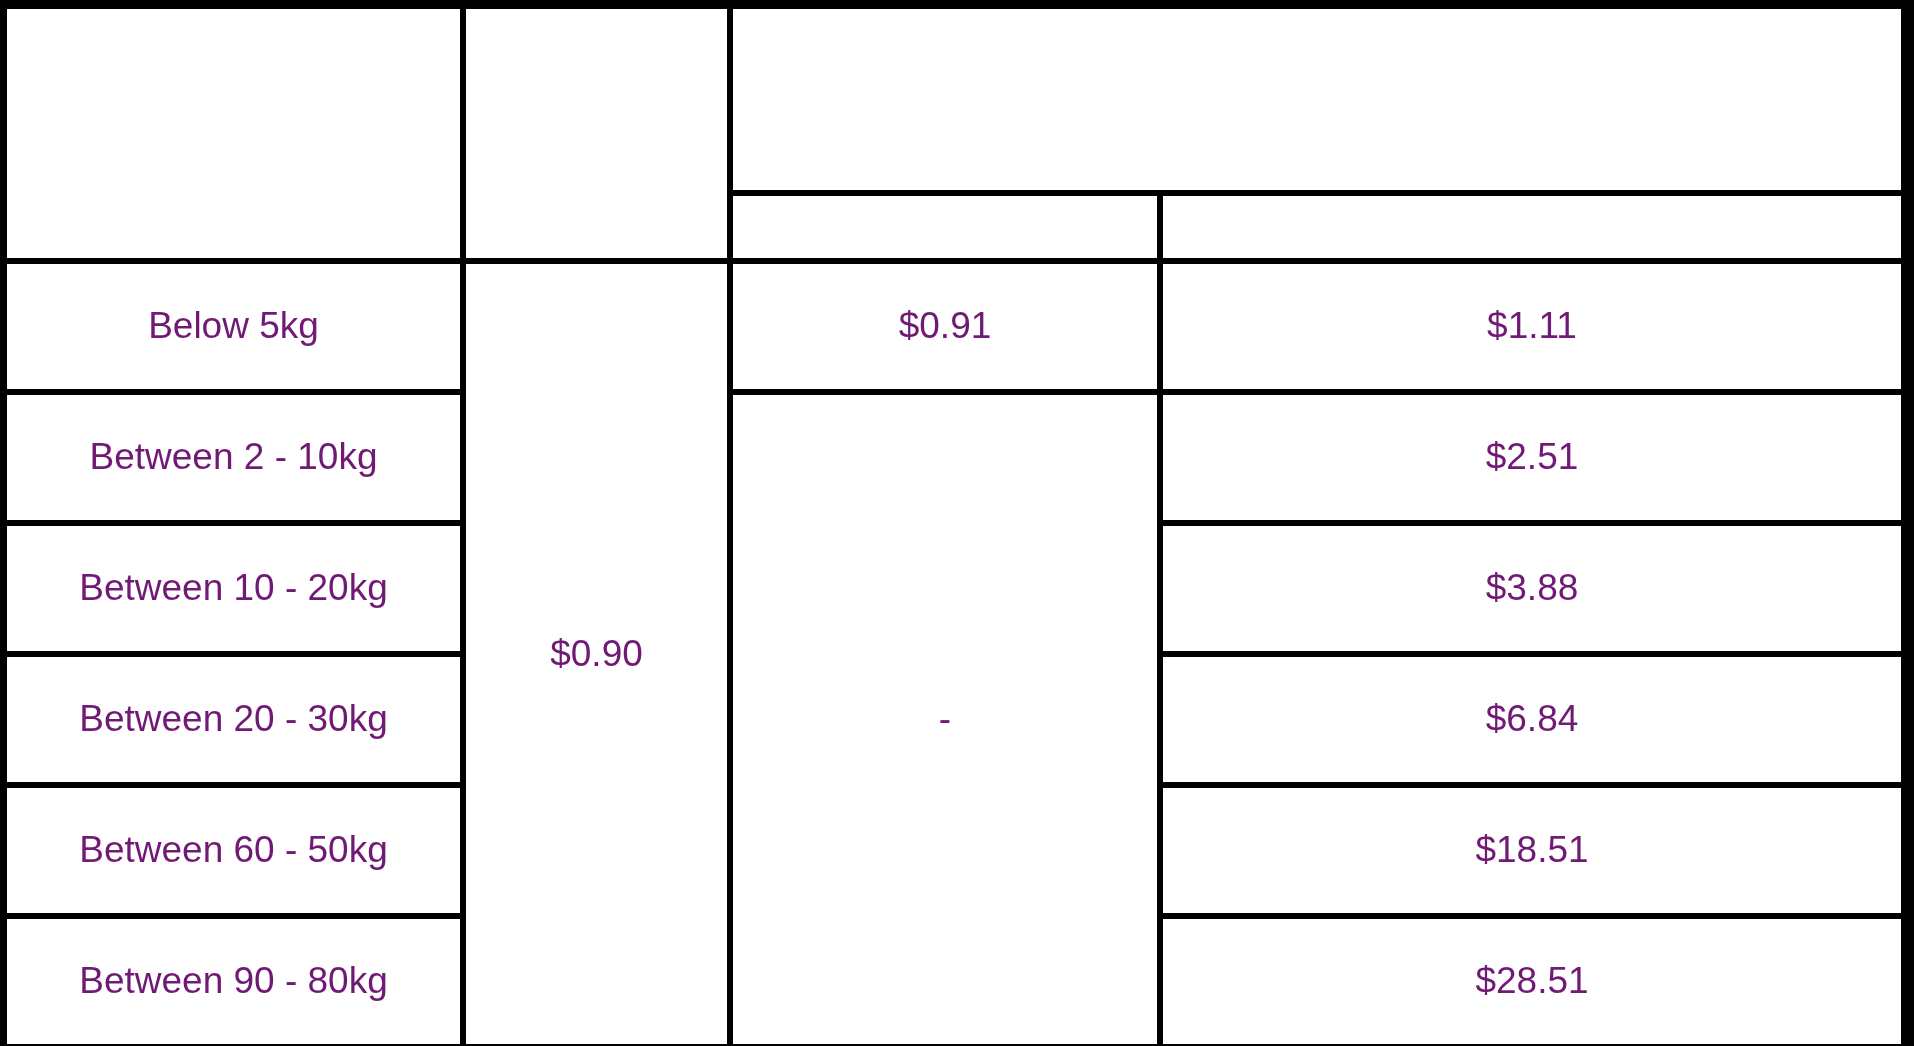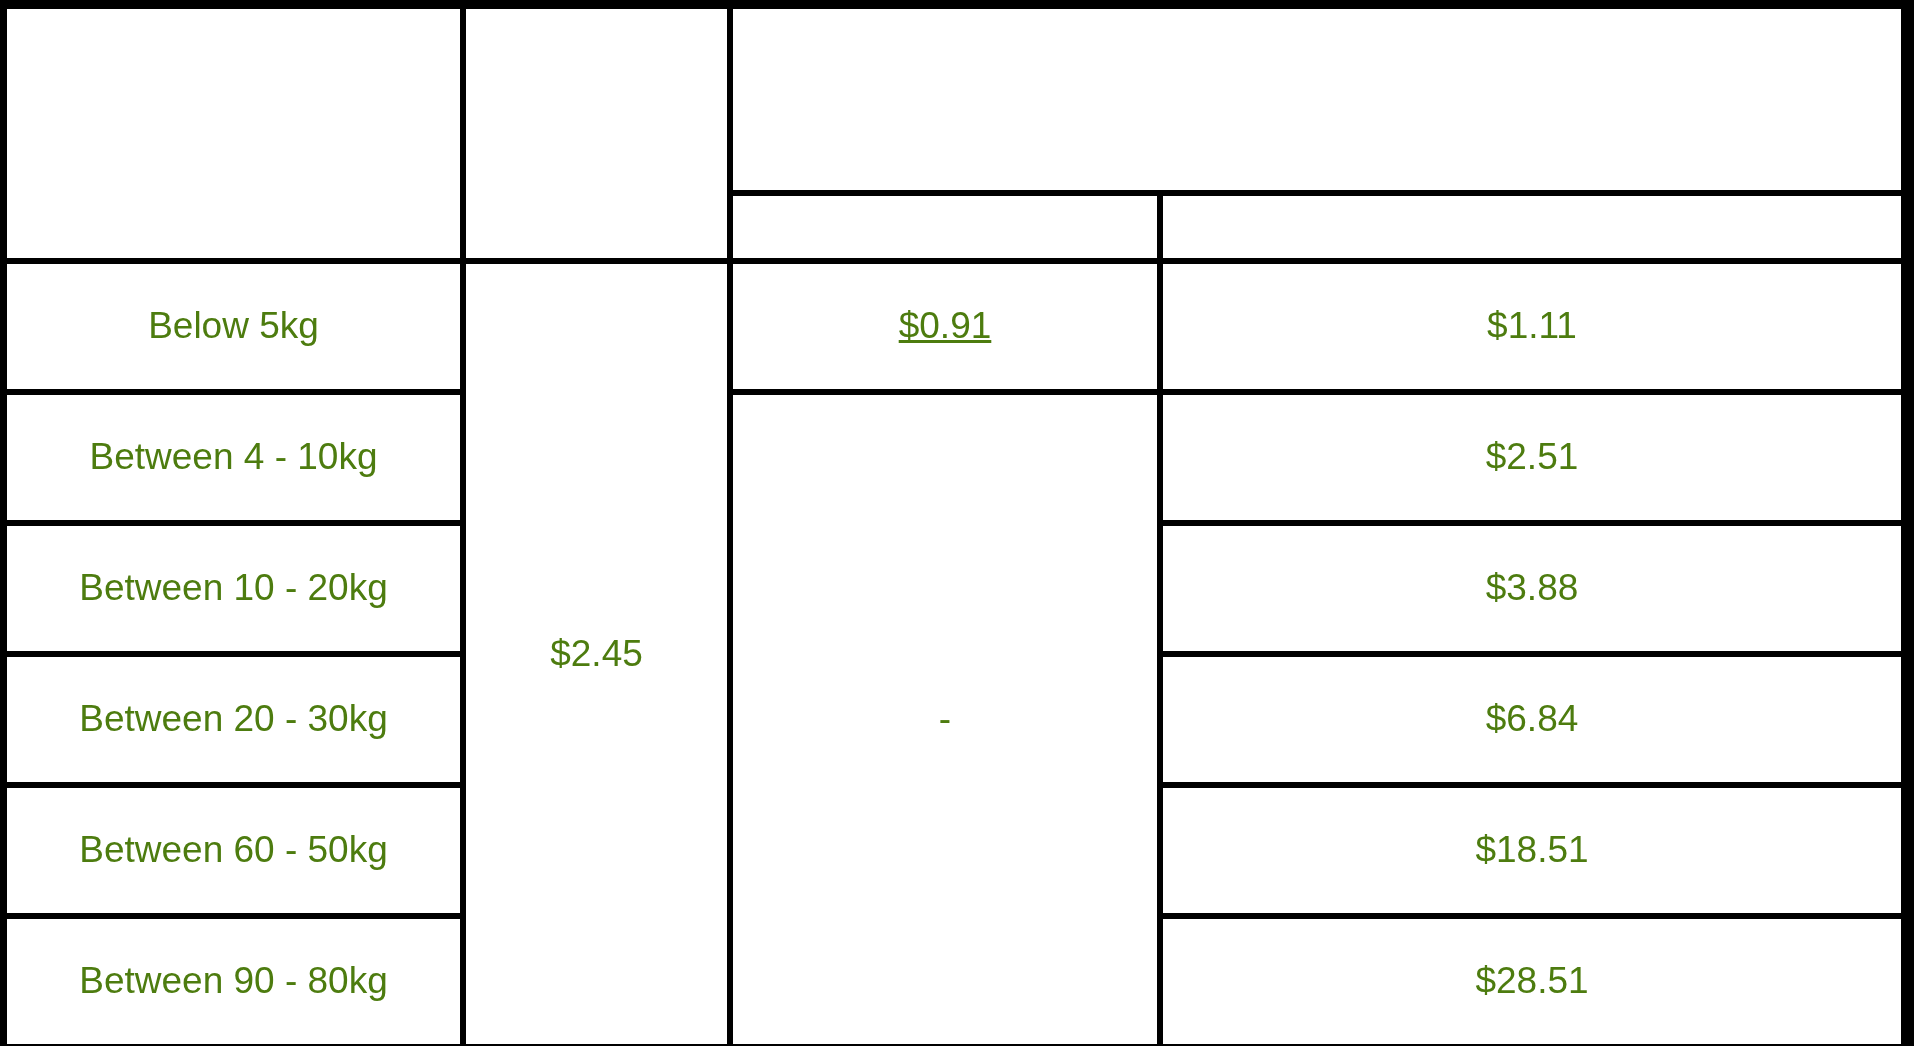--- a/index.html
+++ b/index.html
@@ -65,27 +65,27 @@
     margin-top: 4px;
   }
   th.hdr-sub {
     font-size: 38px;
     font-weight: normal;
   }
 
   
   td.cell {
     font-size: 37px;
-    color: #4d7c0f;
+    color: #701a75;
     font-weight: normal;
     line-height: 1.1;
   }
   td.cell-weight   { font-size: 37px; }
   td.cell-buyer    { font-size: 37px; }
-  td.cell-drop     { font-size: 37px; text-decoration: underline; }
+  td.cell-drop     { font-size: 37px; }
   td.cell-dash     { font-size: 37px; }
   td.cell-pickup   { font-size: 37px; }
 
   
   col.c-weight  { width: 459px; }
   col.c-buyer   { width: 267px; }
   col.c-drop    { width: 430px; }
   col.c-pickup  { width: 744px; }
 
   
@@ -117,26 +117,26 @@
         </th>
       </tr>
       <tr class="hdr-row-2">
         <th class="hdr hdr-sub">Self drop-off</th>
         <th class="hdr hdr-sub">Pickup by courier</th>
       </tr>
     </thead>
     <tbody>
       <tr class="body-row">
         <td class="cell cell-weight">Below 5kg</td>
-        <td class="cell cell-buyer" rowspan="6">$2.45</td>
+        <td class="cell cell-buyer" rowspan="6">$0.90</td>
         <td class="cell cell-drop">$0.91</td>
         <td class="cell cell-pickup">$1.11</td>
       </tr>
       <tr class="body-row">
-        <td class="cell cell-weight">Between 4 - 10kg</td>
+        <td class="cell cell-weight">Between 2 - 10kg</td>
         <td class="cell cell-dash" rowspan="5">-</td>
         <td class="cell cell-pickup">$2.51</td>
       </tr>
       <tr class="body-row">
         <td class="cell cell-weight">Between 10 - 20kg</td>
         <td class="cell cell-pickup">$3.88</td>
       </tr>
       <tr class="body-row">
         <td class="cell cell-weight">Between 20 - 30kg</td>
         <td class="cell cell-pickup">$6.84</td>

